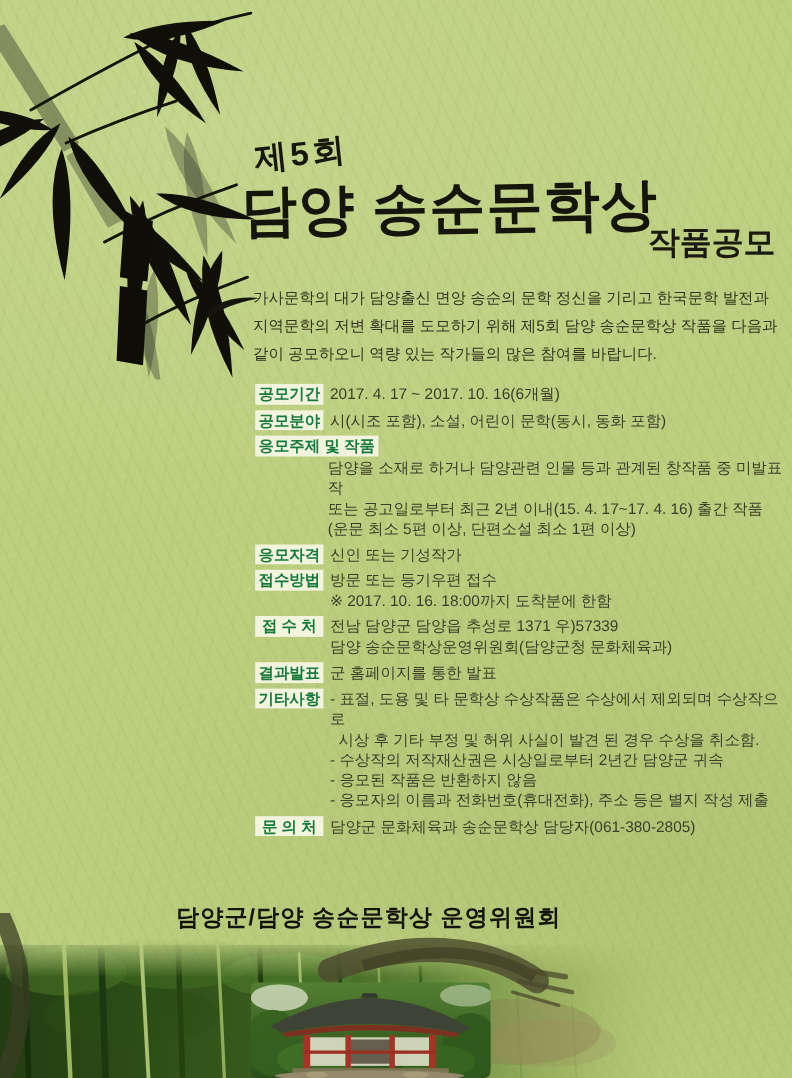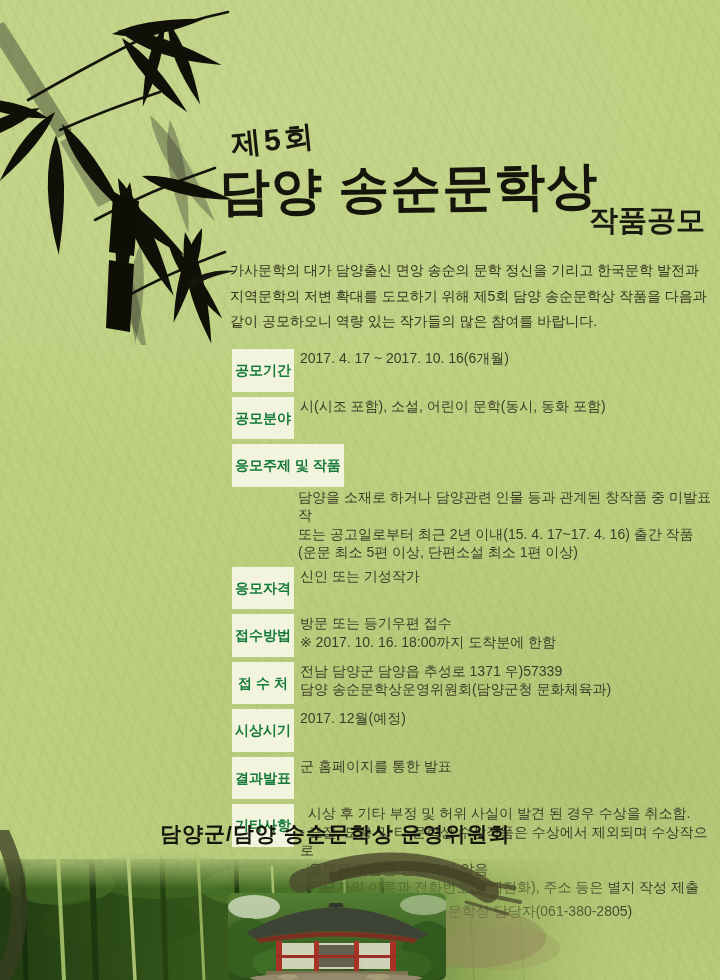--- a/index.html
+++ b/index.html
@@ -24,21 +24,21 @@
   .subtitle{position:absolute;left:589px;top:201px;font-size:29px;font-weight:700;
     color:#1a1a10;letter-spacing:0px;}
 
   .intro{position:absolute;left:230px;top:258px;width:486px;font-size:14px;
     line-height:25.5px;color:#32321e;font-weight:500;}
 
   .info-list{position:absolute;left:232px;top:349px;width:484px;}
   .row{display:flex;align-items:flex-start;margin-bottom:5px;font-size:14px;
     line-height:18.5px;color:#3c3d28;}
   .row .label{flex:0 0 auto;min-width:56px;background:#f2f4dd;color:#157a3a;
-    font-weight:800;padding:12px 3px;margin-right:6px;text-align:center;
+    font-weight:800;padding:0 3px;margin-right:6px;text-align:center;
     white-space:nowrap;}
   .row .content{flex:1 1 auto;}
   .row .line{white-space:pre-wrap;}
   .row.block{display:block;}
   .row.block .label{display:inline-block;margin-bottom:1px;}
   .row.block .content{padding-left:66px;}
 
   .footer{position:absolute;left:160px;top:820px;width:540px;text-align:left;
     font-size:21px;font-weight:800;color:#14140c;letter-spacing:1px;z-index:6;}
 
@@ -152,40 +152,35 @@
     </div>
 
     <div class="row">
       <span class="label">접 수 처</span>
       <div class="content">
           <div class="line">전남 담양군 담양읍 추성로 1371 우)57339</div>
           <div class="line">담양 송순문학상운영위원회(담양군청 문화체육과)</div>
         </div>
     </div>
 
-    <div class="row">
-      <span class="label">시상시기</span>
-      <div class="content">
-          <div class="line">2017. 12월(예정)</div>
-        </div>
-    </div>
 
 
     <div class="row">
       <span class="label">결과발표</span>
       <div class="content">
           <div class="line">군 홈페이지를 통한 발표</div>
         </div>
     </div>
 
     <div class="row">
       <span class="label">기타사항</span>
       <div class="content">
+          <div class="line">- 표절, 도용 및 타 문학상 수상작품은 수상에서 제외되며 수상작으로</div>
           <div class="line">  시상 후 기타 부정 및 허위 사실이 발견 된 경우 수상을 취소함.</div>
-          <div class="line">- 표절, 도용 및 타 문학상 수상작품은 수상에서 제외되며 수상작으로</div>
+          <div class="line">- 수상작의 저작재산권은 시상일로부터 2년간 담양군 귀속</div>
           <div class="line">- 응모된 작품은 반환하지 않음</div>
           <div class="line">- 응모자의 이름과 전화번호(휴대전화), 주소 등은 별지 작성 제출</div>
         </div>
     </div>
 
     <div class="row">
       <span class="label">문 의 처</span>
       <div class="content">
           <div class="line">담양군 문화체육과 송순문학상 담당자(061-380-2805)</div>
         </div>

